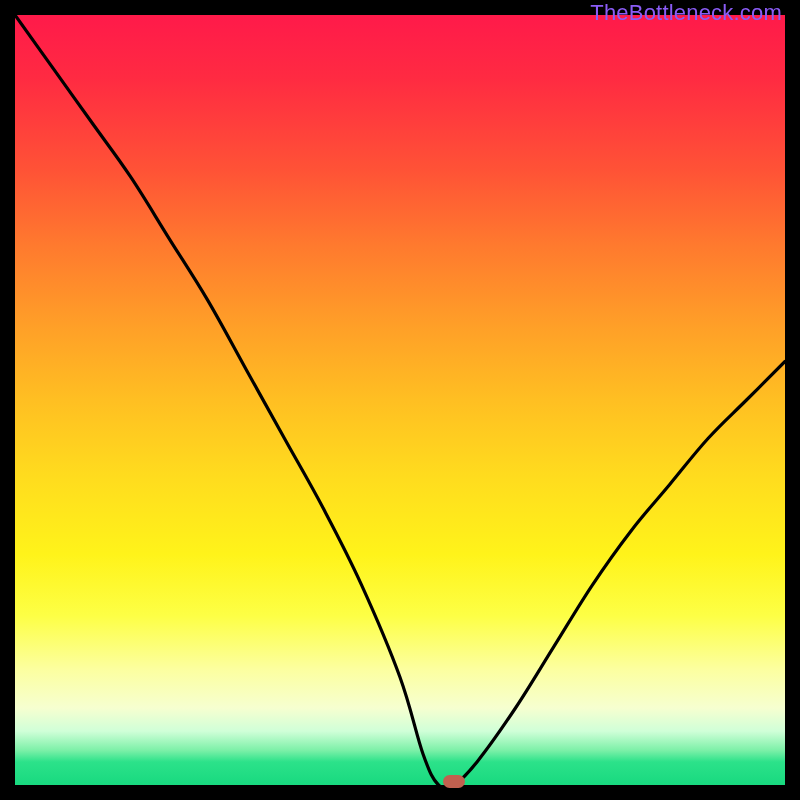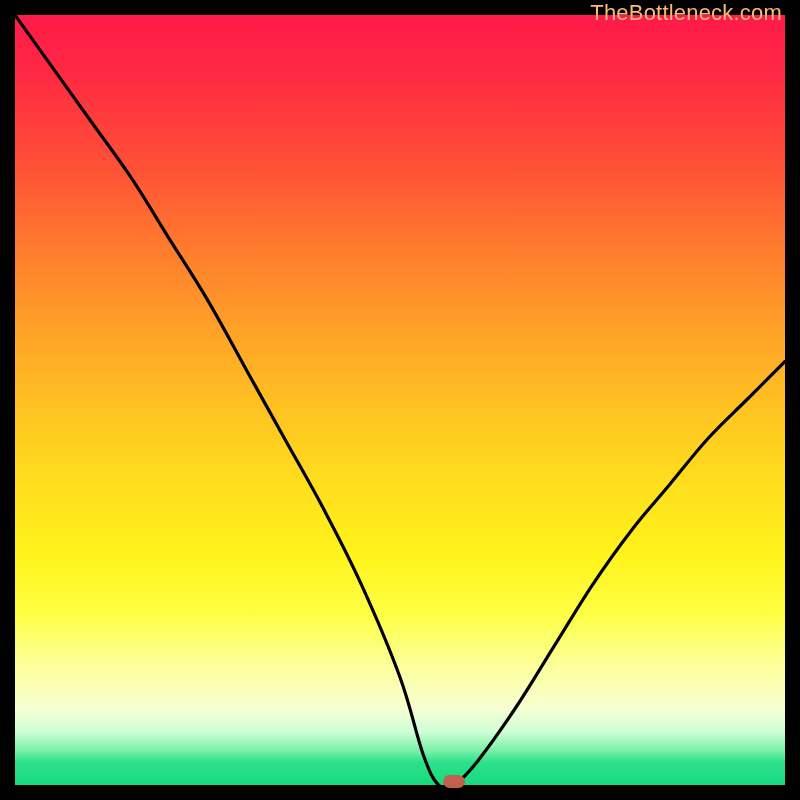--- a/index.html
+++ b/index.html
@@ -32,21 +32,21 @@
       #d0ffd8 93%,
       #7cf0a8 95.5%,
       #2ce28a 97%,
       #18d97f 100%
     );
   }
   .watermark {
     position: absolute;
     top: 0px;
     right: 18px;
-    color: #fdba74;
+    color: #8b5cf6;
     font-size: 22px;
     font-weight: 500;
     letter-spacing: 0.2px;
     user-select: none;
   }
   svg.curve {
     position: absolute;
     left: 0;
     top: 0;
     width: 770px;

